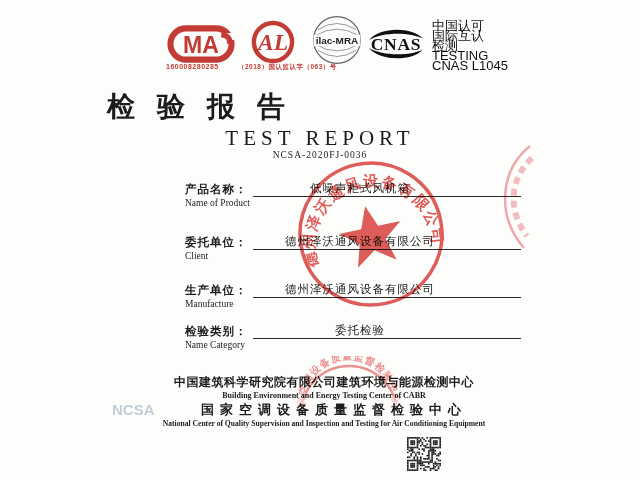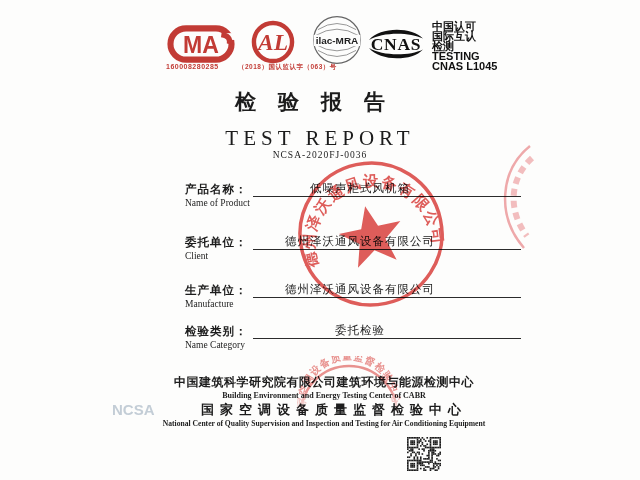--- a/index.html
+++ b/index.html
@@ -5,25 +5,25 @@
   html,body{margin:0;padding:0;background:#e9e9e9;}
   .page{
     position:relative;width:640px;height:480px;margin:0 auto;
     background:#fdfdfc;overflow:hidden;
     font-family:"Liberation Serif","DejaVu Serif",serif;color:#1c1c1c;
   }
   .abs{position:absolute;}
   
   .red-caption{color:#c23b35;font-size:7px;letter-spacing:.5px;white-space:nowrap;
     font-family:"Liberation Sans","DejaVu Sans",sans-serif;font-weight:bold;}
-  .cnas-text{font-family:"Liberation Sans","DejaVu Sans",sans-serif;font-weight:bold;
-    font-size:11px;line-height:10px;color:#111;}
+  .cnas-text{font-family:"Liberation Sans","DejaVu Sans",sans-serif;font-weight:normal;
+    font-size:13px;line-height:10px;color:#111;}
   
   .title-zh{font-family:Liberation Serif, serif;font-weight:bold;
-    font-size:21px;letter-spacing:22px;text-align:center;white-space:nowrap;}
+    font-size:28px;letter-spacing:22px;text-align:left;white-space:nowrap;}
   .title-en{font-size:21px;letter-spacing:5px;text-align:center;white-space:nowrap;}
   .report-no{font-size:9.5px;letter-spacing:1px;text-align:center;}
   
   .f-label{font-size:11.5px;font-weight:bold;letter-spacing:1px;white-space:nowrap;}
   .f-label-en{font-size:9.5px;white-space:nowrap;}
   .f-value{font-size:11.5px;text-align:center;white-space:nowrap;letter-spacing:1px;}
   .f-line{border-bottom:1px solid #2b2b2b;height:1px;}
   
   .foot-zh1{font-size:12px;font-weight:bold;text-align:center;white-space:nowrap;letter-spacing:.5px;}
   .foot-en{font-size:8px;font-weight:bold;text-align:center;white-space:nowrap;}

